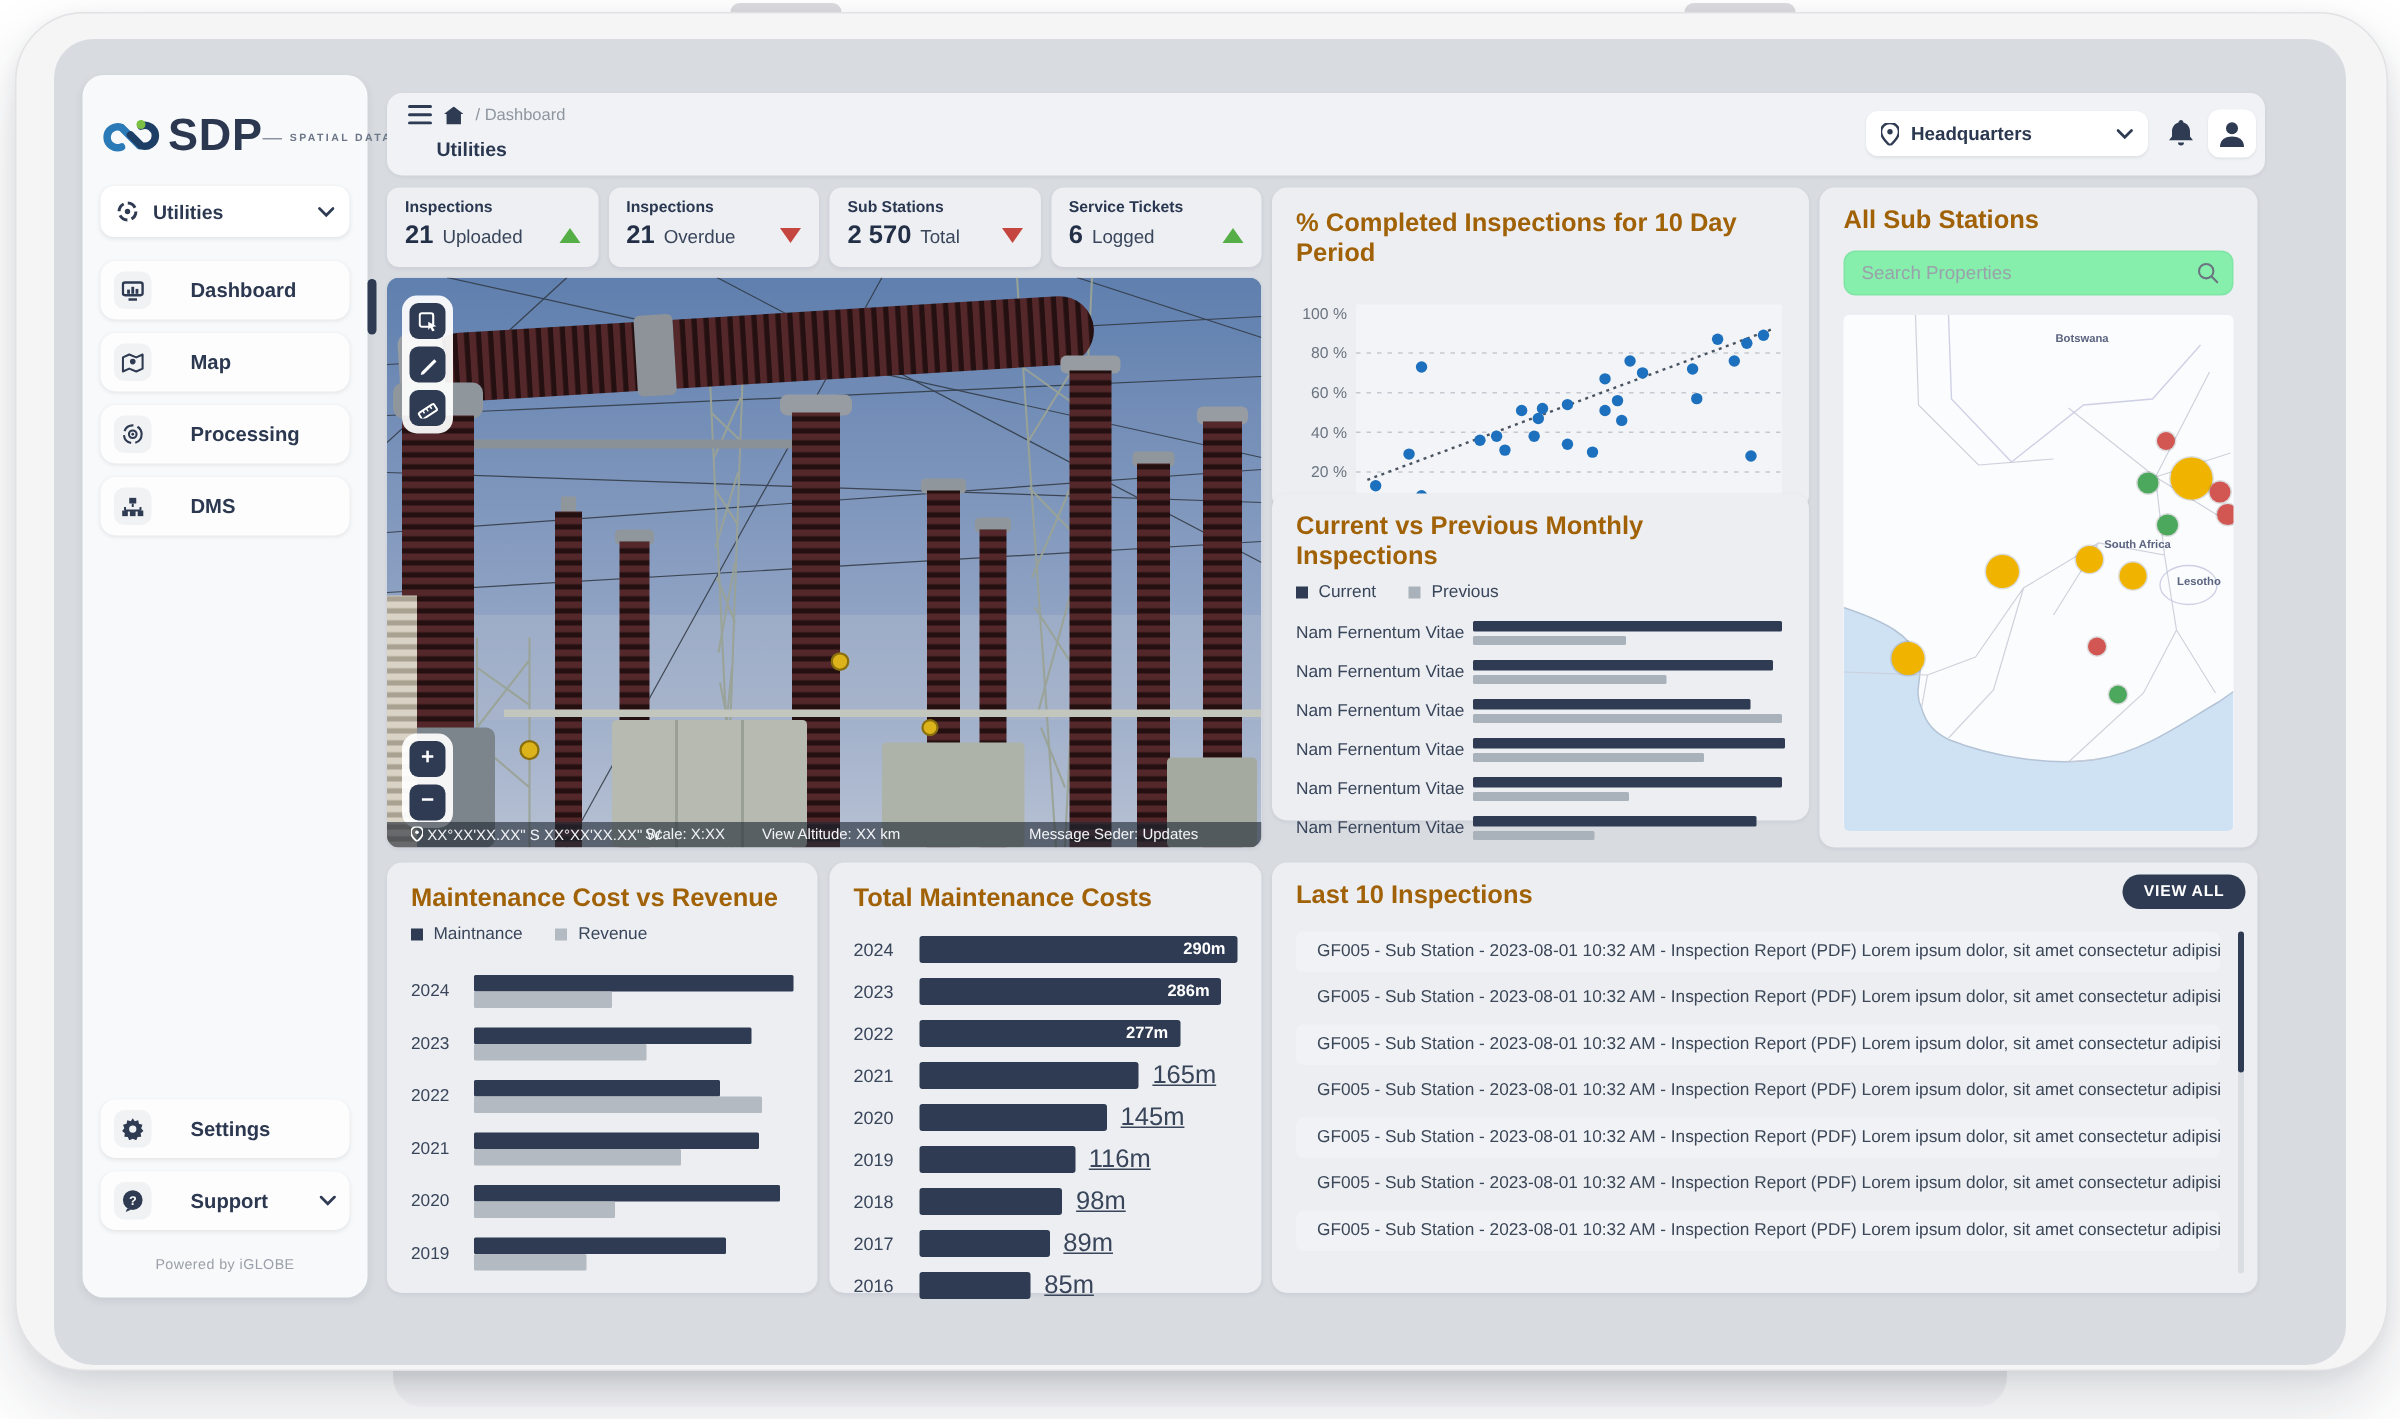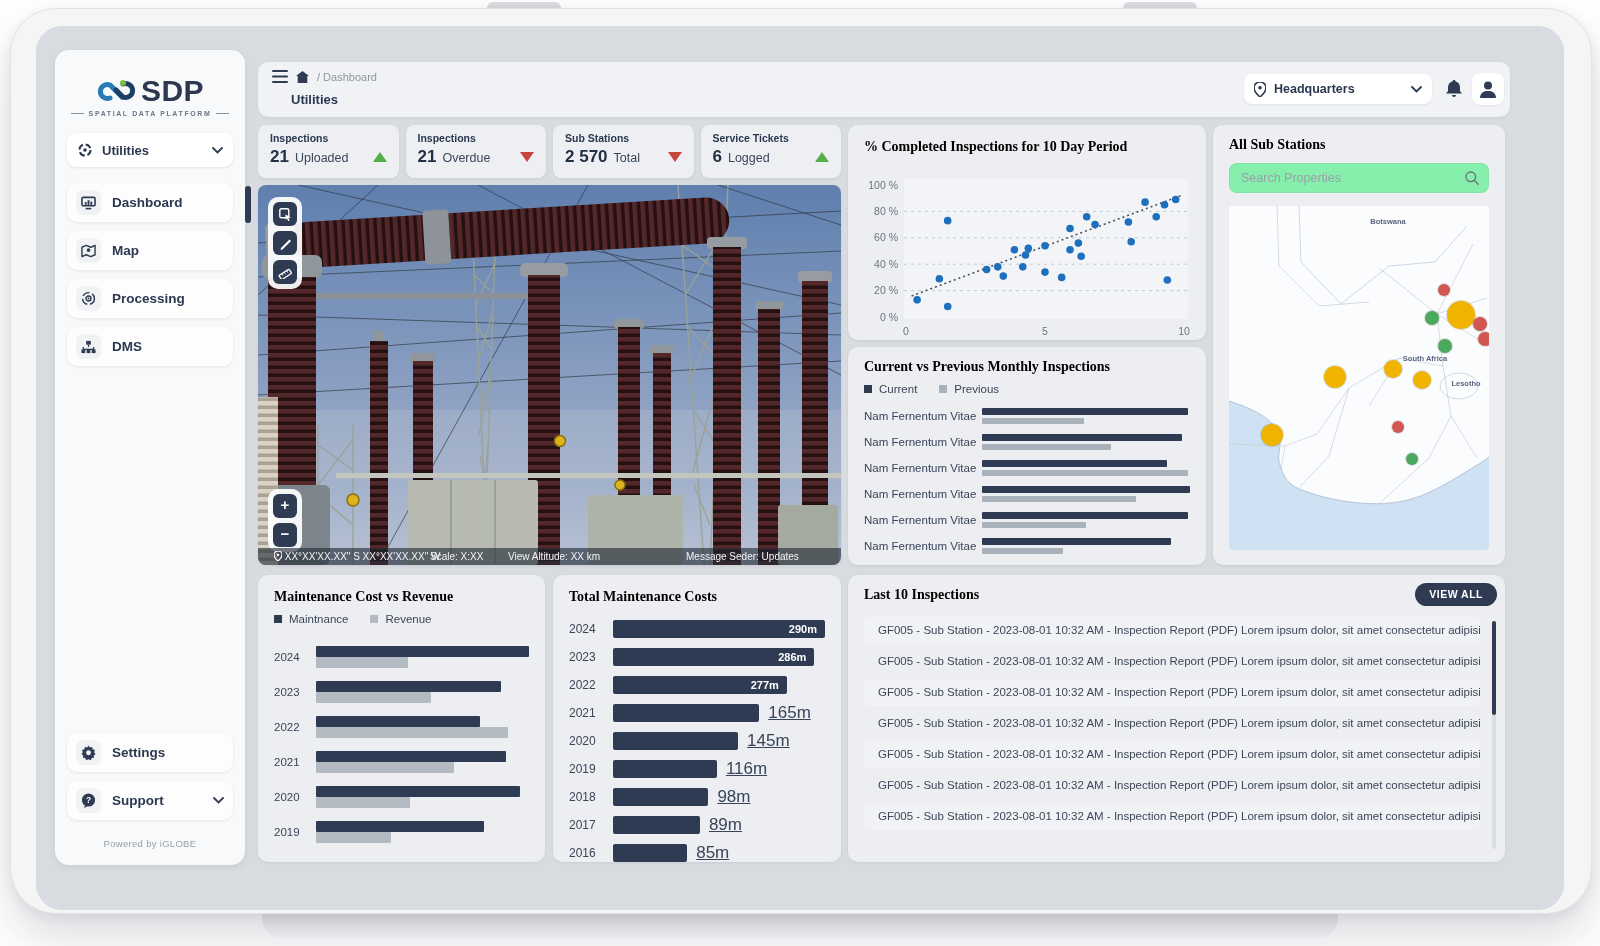--- a/index.html
+++ b/index.html
@@ -5,33 +5,33 @@
   html,body{margin:0;padding:0;background:#ffffff;font-family:"Liberation Sans",sans-serif;}
   .stage{position:relative;width:1600px;height:946px;overflow:hidden;background:#fff;}
   
   .dock{position:absolute;left:262px;top:908px;width:1076px;height:30px;background:linear-gradient(#e3e4e7,#fbfbfc);border-radius:0 0 20px 20px;z-index:0;}
   .bezel-tab{position:absolute;top:2px;width:74px;height:14px;background:#dcdcdf;border-radius:6px;z-index:0;}
   .bezel{position:absolute;left:10px;top:8px;width:1580px;height:904px;background:#f5f5f6;border:1px solid #e2e2e5;border-radius:46px;box-shadow:0 24px 48px rgba(40,45,60,.16),0 4px 12px rgba(40,45,60,.08);z-index:1;}
   .screen-bg{position:absolute;left:36px;top:26px;width:1528px;height:884px;background:#d8dce1;border-radius:26px;z-index:2;}
   .ui{position:absolute;left:0;top:0;width:1600px;height:946px;z-index:3;}
   
   .card{position:absolute;background:#eceef1;border-radius:10px;box-shadow:0 1px 3px rgba(25,35,55,.07);}
-  .card h3{margin:0;font-size:14px;font-weight:bold;color:#000000;font-family:Liberation Serif, serif;}
+  .card h3{margin:0;font-size:17px;font-weight:bold;color:#a16207;}
   
   .sidebar{position:absolute;left:55px;top:50px;width:190px;height:815px;background:#f8f9fa;border-radius:14px;box-shadow:0 2px 6px rgba(25,35,55,.08);display:flex;flex-direction:column;padding:14px 12px;box-sizing:border-box;}
-  .logo{display:flex;flex-direction:column;align-items:center;margin-top:10px;}
+  .logo{display:flex;align-items:center;margin-top:10px;}
   .logo-row{display:flex;align-items:center;gap:3px;}
   .logo-text{font-size:30px;font-weight:bold;color:#2b3850;letter-spacing:.5px;}
   .logo-tagline{display:flex;align-items:center;gap:5px;margin-top:2px;}
   .logo-tagline span{font-size:7px;letter-spacing:1.6px;color:#6c7686;font-weight:bold;white-space:nowrap;}
   .logo-tagline i{display:block;width:13px;height:1px;background:#8b93a0;}
   .mod-select{margin-top:16px;height:34px;background:#fff;border-radius:9px;box-shadow:0 1px 3px rgba(25,35,55,.10);display:flex;align-items:center;padding:0 10px;gap:9px;cursor:pointer;}
   .mod-select .lbl{flex:1;font-size:13px;font-weight:bold;color:#2b3850;}
   .nav{margin-top:16px;display:flex;flex-direction:column;gap:9px;}
-  .nav-item{height:39px;background:#fdfdfe;border-radius:10px;box-shadow:0 1px 3px rgba(25,35,55,.09);display:flex;align-items:center;padding:0 9px;gap:11px;cursor:pointer;}
+  .nav-item{height:39px;background:#fdfdfe;border-radius:10px;box-shadow:0 1px 3px rgba(25,35,55,.09);display:flex;align-items:center;padding:0 9px;gap:26px;cursor:pointer;}
   .nav-ico{width:25px;height:25px;border-radius:7px;background:#f1f2f4;display:flex;align-items:center;justify-content:center;}
   .nav-item span.t{font-size:13.5px;font-weight:bold;color:#2b3850;}
   .side-spacer{flex:1;}
   .powered{text-align:center;font-size:9.5px;color:#9aa0a9;margin-top:18px;margin-bottom:2px;letter-spacing:.3px;}
   .active-bar{position:absolute;left:245px;top:186px;width:6px;height:37px;background:#2e3b52;border-radius:3px;z-index:4;}
   
   .topbar{position:absolute;left:258px;top:62px;width:1252px;height:55px;background:#f0f2f5;border-radius:10px;box-shadow:0 1px 3px rgba(25,35,55,.06);}
   .crumbrow{position:absolute;left:14px;top:8px;display:flex;align-items:center;gap:8px;}
   .crumb{font-size:11px;color:#8e959f;}
   .ptitle{position:absolute;left:33px;top:30px;font-size:13px;font-weight:bold;color:#2a3750;}
@@ -53,21 +53,21 @@
   .photo-card{left:258px;top:185px;width:583px;height:380px;overflow:hidden;border-radius:8px;cursor:grab;}
   .photo-tools{position:absolute;left:10px;top:12px;background:rgba(255,255,255,.92);border-radius:10px;padding:5px;display:flex;flex-direction:column;gap:5px;z-index:5;}
   .toolbtn{width:24px;height:24px;background:#2e3b52;border-radius:6px;display:flex;align-items:center;justify-content:center;cursor:pointer;}
   .zoomctl{position:absolute;left:10px;top:304px;background:rgba(255,255,255,.92);border-radius:10px;padding:5px;display:flex;flex-direction:column;gap:5px;z-index:5;}
   .zbtn{width:24px;height:24px;background:#2e3b52;border-radius:6px;color:#fff;font-size:15px;line-height:22px;text-align:center;cursor:pointer;font-weight:bold;}
   .statusbar{position:absolute;left:0;bottom:0;width:100%;height:17px;background:rgba(33,41,52,.62);z-index:5;color:#f2f4f7;font-size:10px;}
   .statusbar .s{position:absolute;top:2.5px;white-space:nowrap;}
   
   .scatter-card{left:848px;top:125px;width:358px;height:215px;padding:14px 16px 0;box-sizing:border-box;}
   
-  .monthly-card{left:848px;top:347px;width:358px;height:218px;padding:12px 16px 0;box-sizing:border-box;}
+  .monthly-card{left:848px;top:329px;width:358px;height:218px;padding:12px 16px 0;box-sizing:border-box;}
   .legend{display:flex;gap:22px;margin-top:8px;}
   .lg-item{display:flex;align-items:center;gap:7px;font-size:11.5px;color:#39455a;}
   .lg-item i{display:block;width:8px;height:8px;}
   .grows{margin-top:8px;}
   .grow{display:flex;align-items:center;}
   .glabel{font-size:11.5px;color:#39455a;white-space:nowrap;}
   .gbars{flex:1;}
   .gbar{border-radius:1px;}
   
   .map-card{left:1213px;top:125px;width:292px;height:440px;padding:12px 16px;box-sizing:border-box;}

